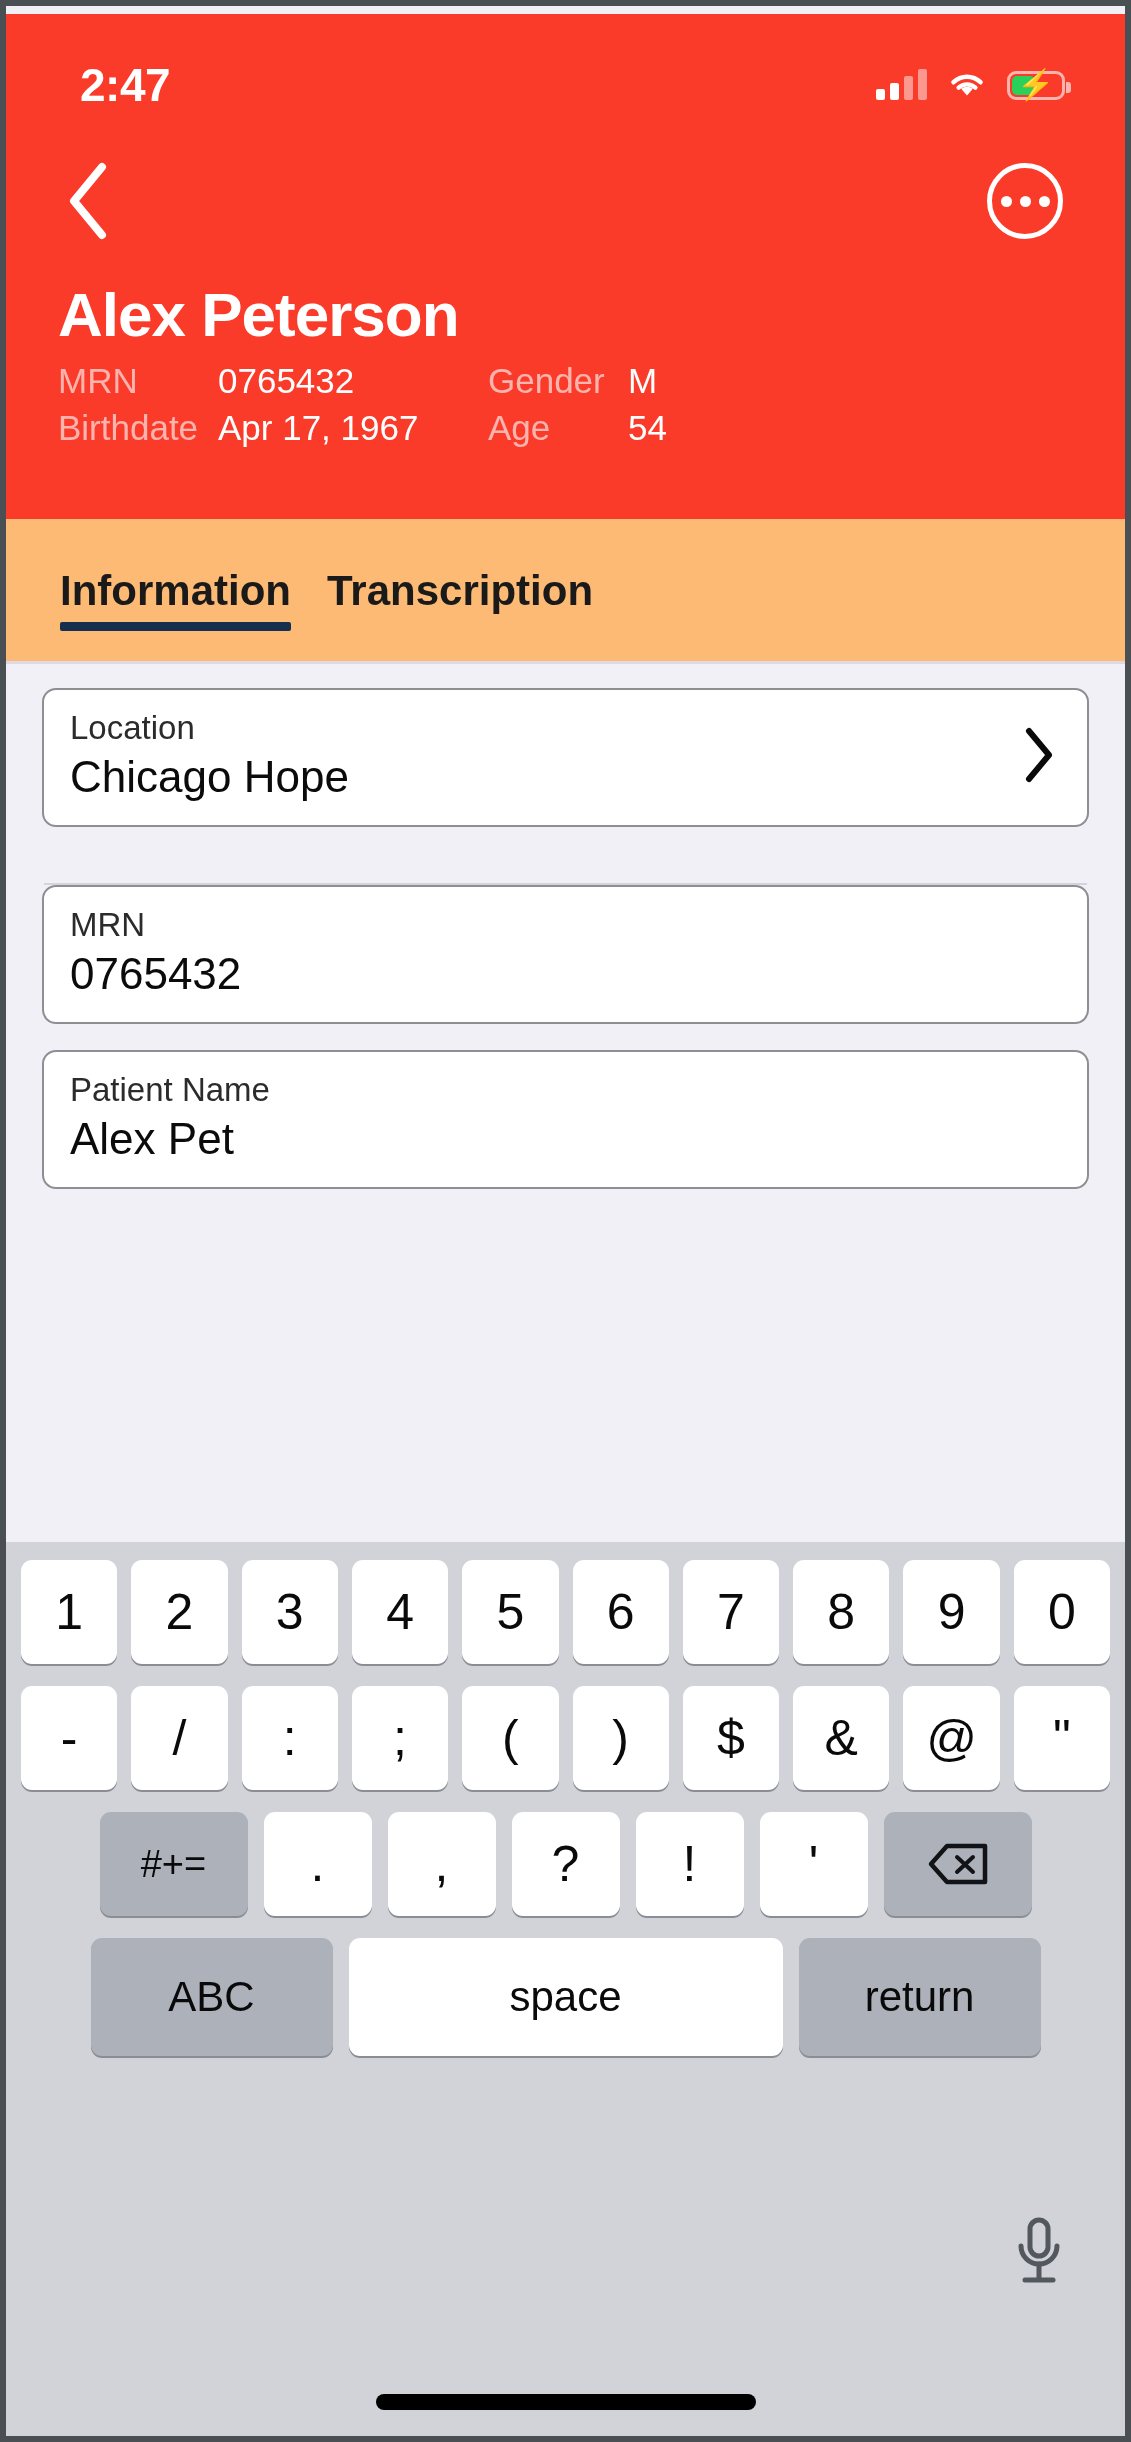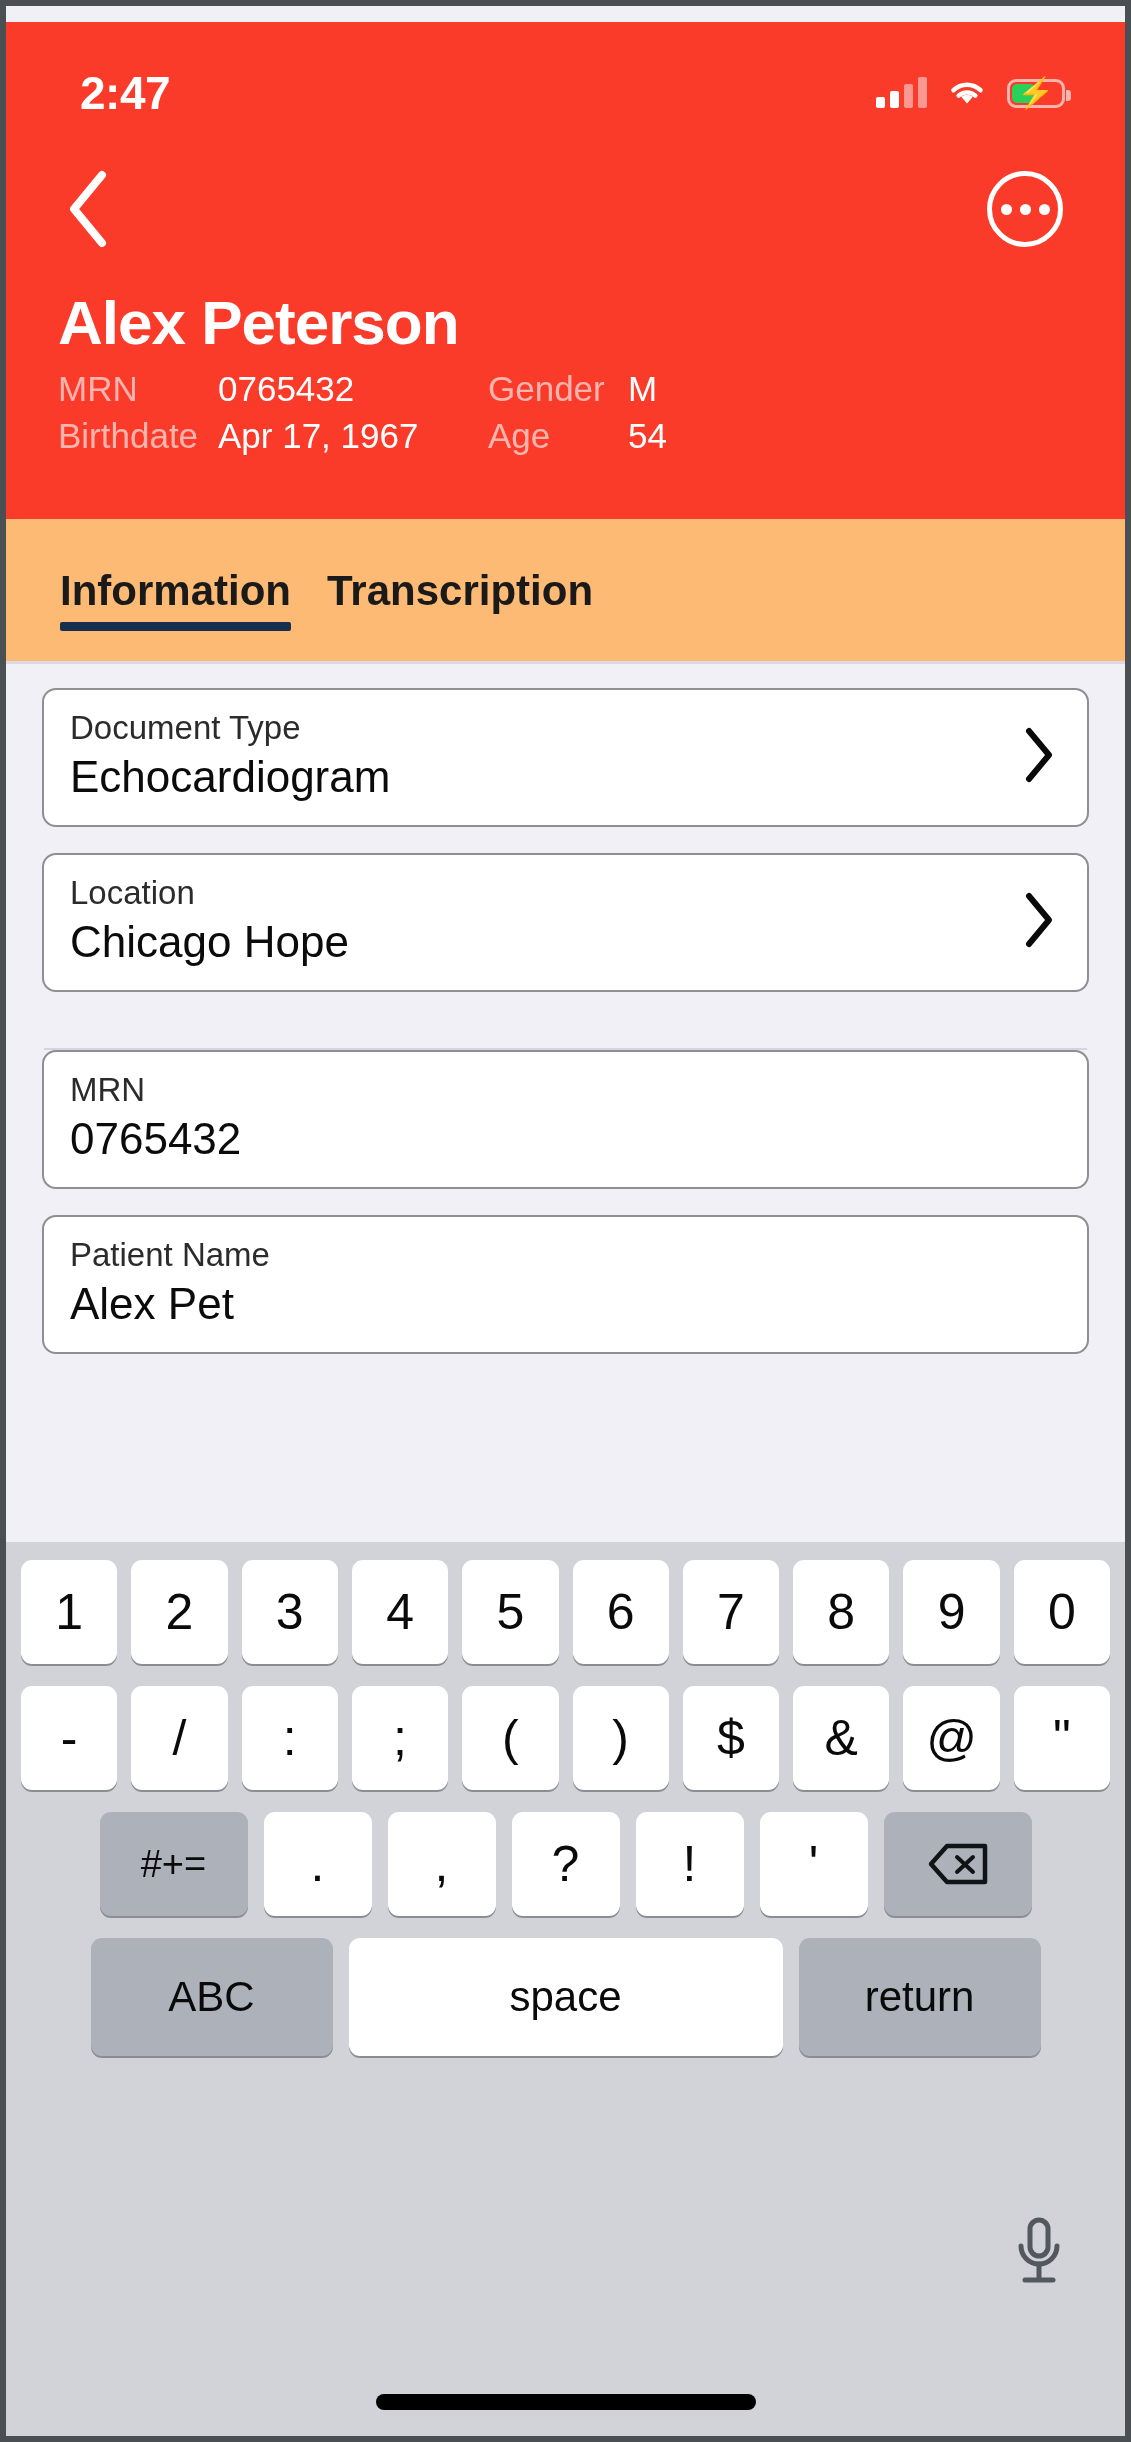--- a/index.html
+++ b/index.html
@@ -18,21 +18,21 @@
     overflow: hidden;
     border-left: 6px solid #4a4f54;
     border-right: 6px solid #4a4f54;
     border-top: 6px solid #4a4f54;
     border-bottom: 6px solid #4a4f54;
   }
 
   
   .header {
     position: absolute;
-    top: 16px; left: 0; right: 0;
+    top: 8px; left: 0; right: 0;
     height: 513px;
     background: #fa3b2a;
     padding: 0 52px;
   }
   .statusbar {
     height: 128px;
     display: flex;
     align-items: center;
     justify-content: space-between;
     padding-top: 14px;
@@ -333,29 +333,20 @@
     <div class="tab active">
       <span>Information</span>
     </div>
     <div class="tab">
       <span>Transcription</span>
     </div>
   </div>
 
   <div class="content">
 
-    <div class="field">
-      <div class="flabel">Document Type</div>
-      <div class="fvalue">Echocardiogram</div>
-      <span class="chev">
-        <svg width="38" height="60" viewBox="0 0 38 60">
-          <path d="M10 6 L30 30 L10 54" stroke="#0a0a0a" stroke-width="6" fill="none" stroke-linecap="round" stroke-linejoin="round"></path>
-        </svg>
-      </span>
-    </div>
 
     <div class="field">
       <div class="flabel">Location</div>
       <div class="fvalue">Chicago Hope</div>
       <span class="chev">
         <svg width="38" height="60" viewBox="0 0 38 60">
           <path d="M10 6 L30 30 L10 54" stroke="#0a0a0a" stroke-width="6" fill="none" stroke-linecap="round" stroke-linejoin="round"></path>
         </svg>
       </span>
     </div>

